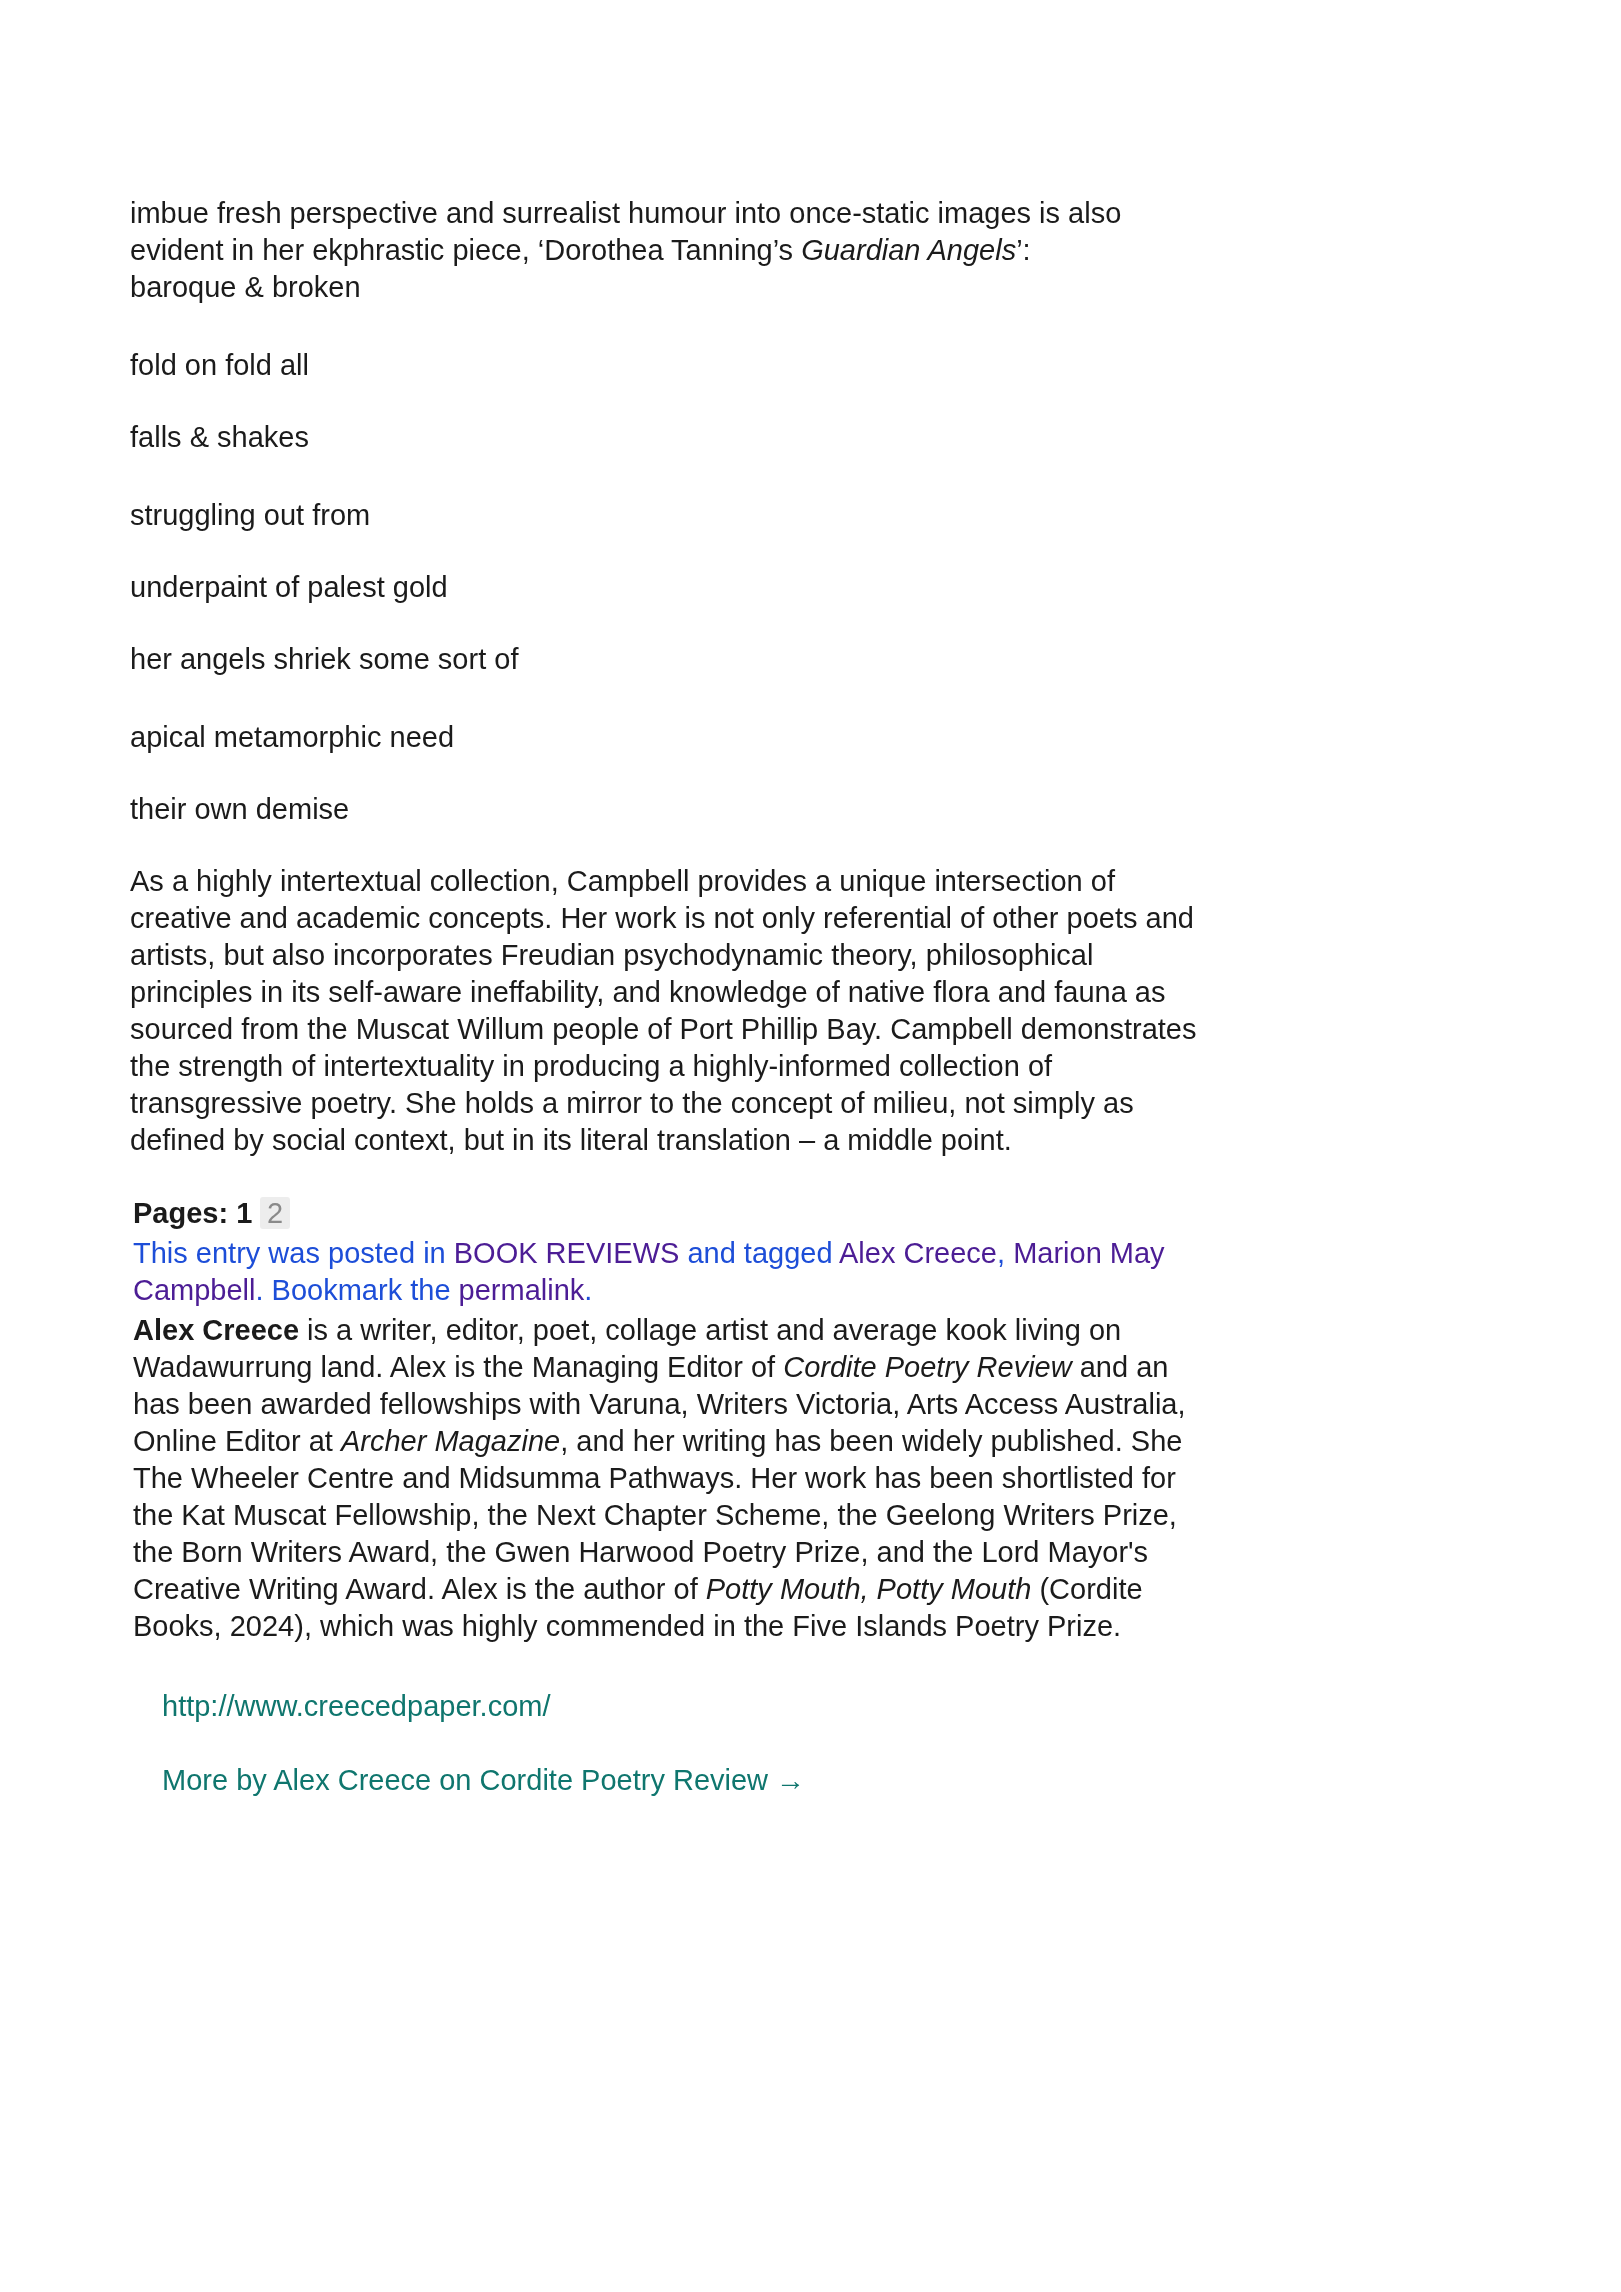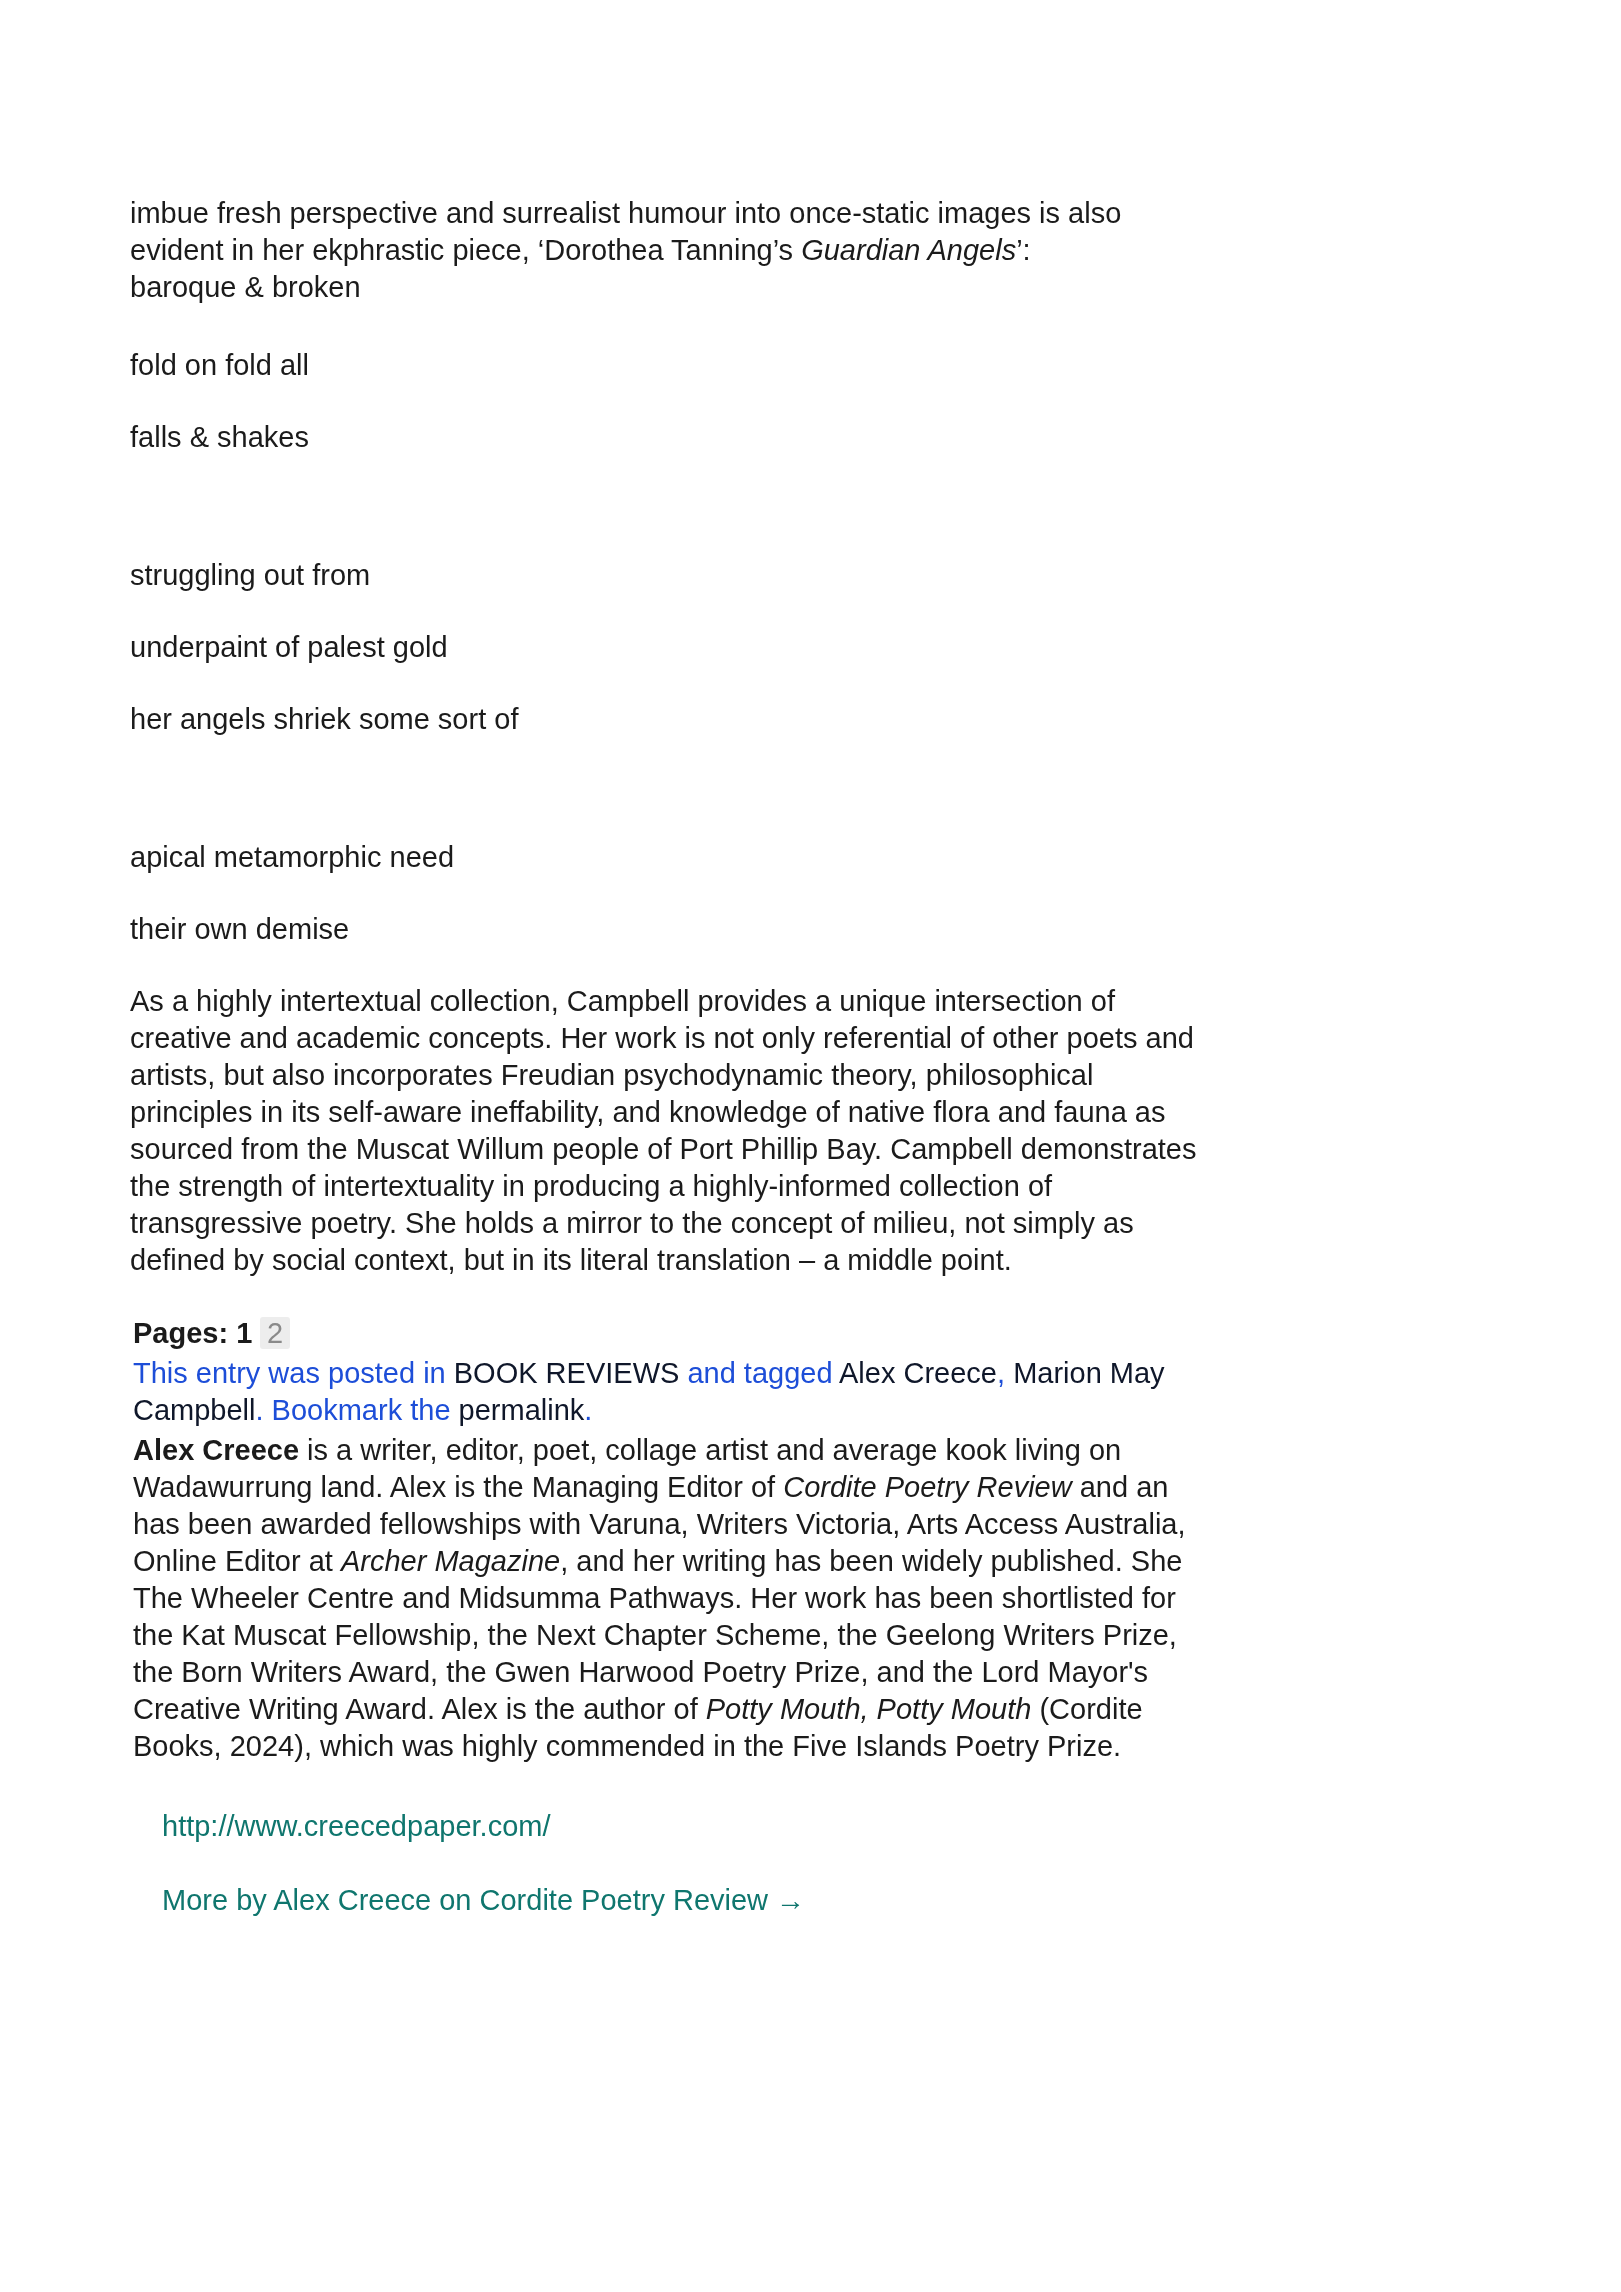--- a/index.html
+++ b/index.html
@@ -6,30 +6,30 @@
   body{
     width:1621px;height:2293px;background:#ffffff;
     font-family:"Liberation Sans","DejaVu Sans",sans-serif;
     font-size:29px;line-height:37px;color:#1b1b1b;
   }
   .doc{padding:195px 26px 0 130px;}
   .ln{white-space:nowrap;}
   .block{margin:0;}
   #intro{margin:0 0 41px 0;}
   .poem-line{margin:0 0 35px 0;}
-  .stanza-gap{margin-top:101px;}
+  .stanza-gap{margin-top:41px;}
   #analysis{margin:19.6px 0 36px 0;}
   #pages-line,#entry-meta,#author-bio{margin:3px;}
   #website-link{margin-top:43px;}
   #more-link{margin-top:37px;}
   .r{font-style:normal;}
   .i{font-style:italic;}
   .b{font-weight:bold;}
   .m{color:#1d4ed8;}
-  .o{color:#0f172a;cursor:pointer;}
+  .o{color:#4c1d95;cursor:pointer;}
   .u{color:#0f766e;cursor:pointer;margin-left:32px;}
   .pg2{
     background:#ededed;color:#8a8a8a;
     padding:0 6.9px;margin-left:7.8px;border-radius:2.9px;cursor:pointer;
   }
 </style>
 </head>
 <body>
 
 <div class="doc">

